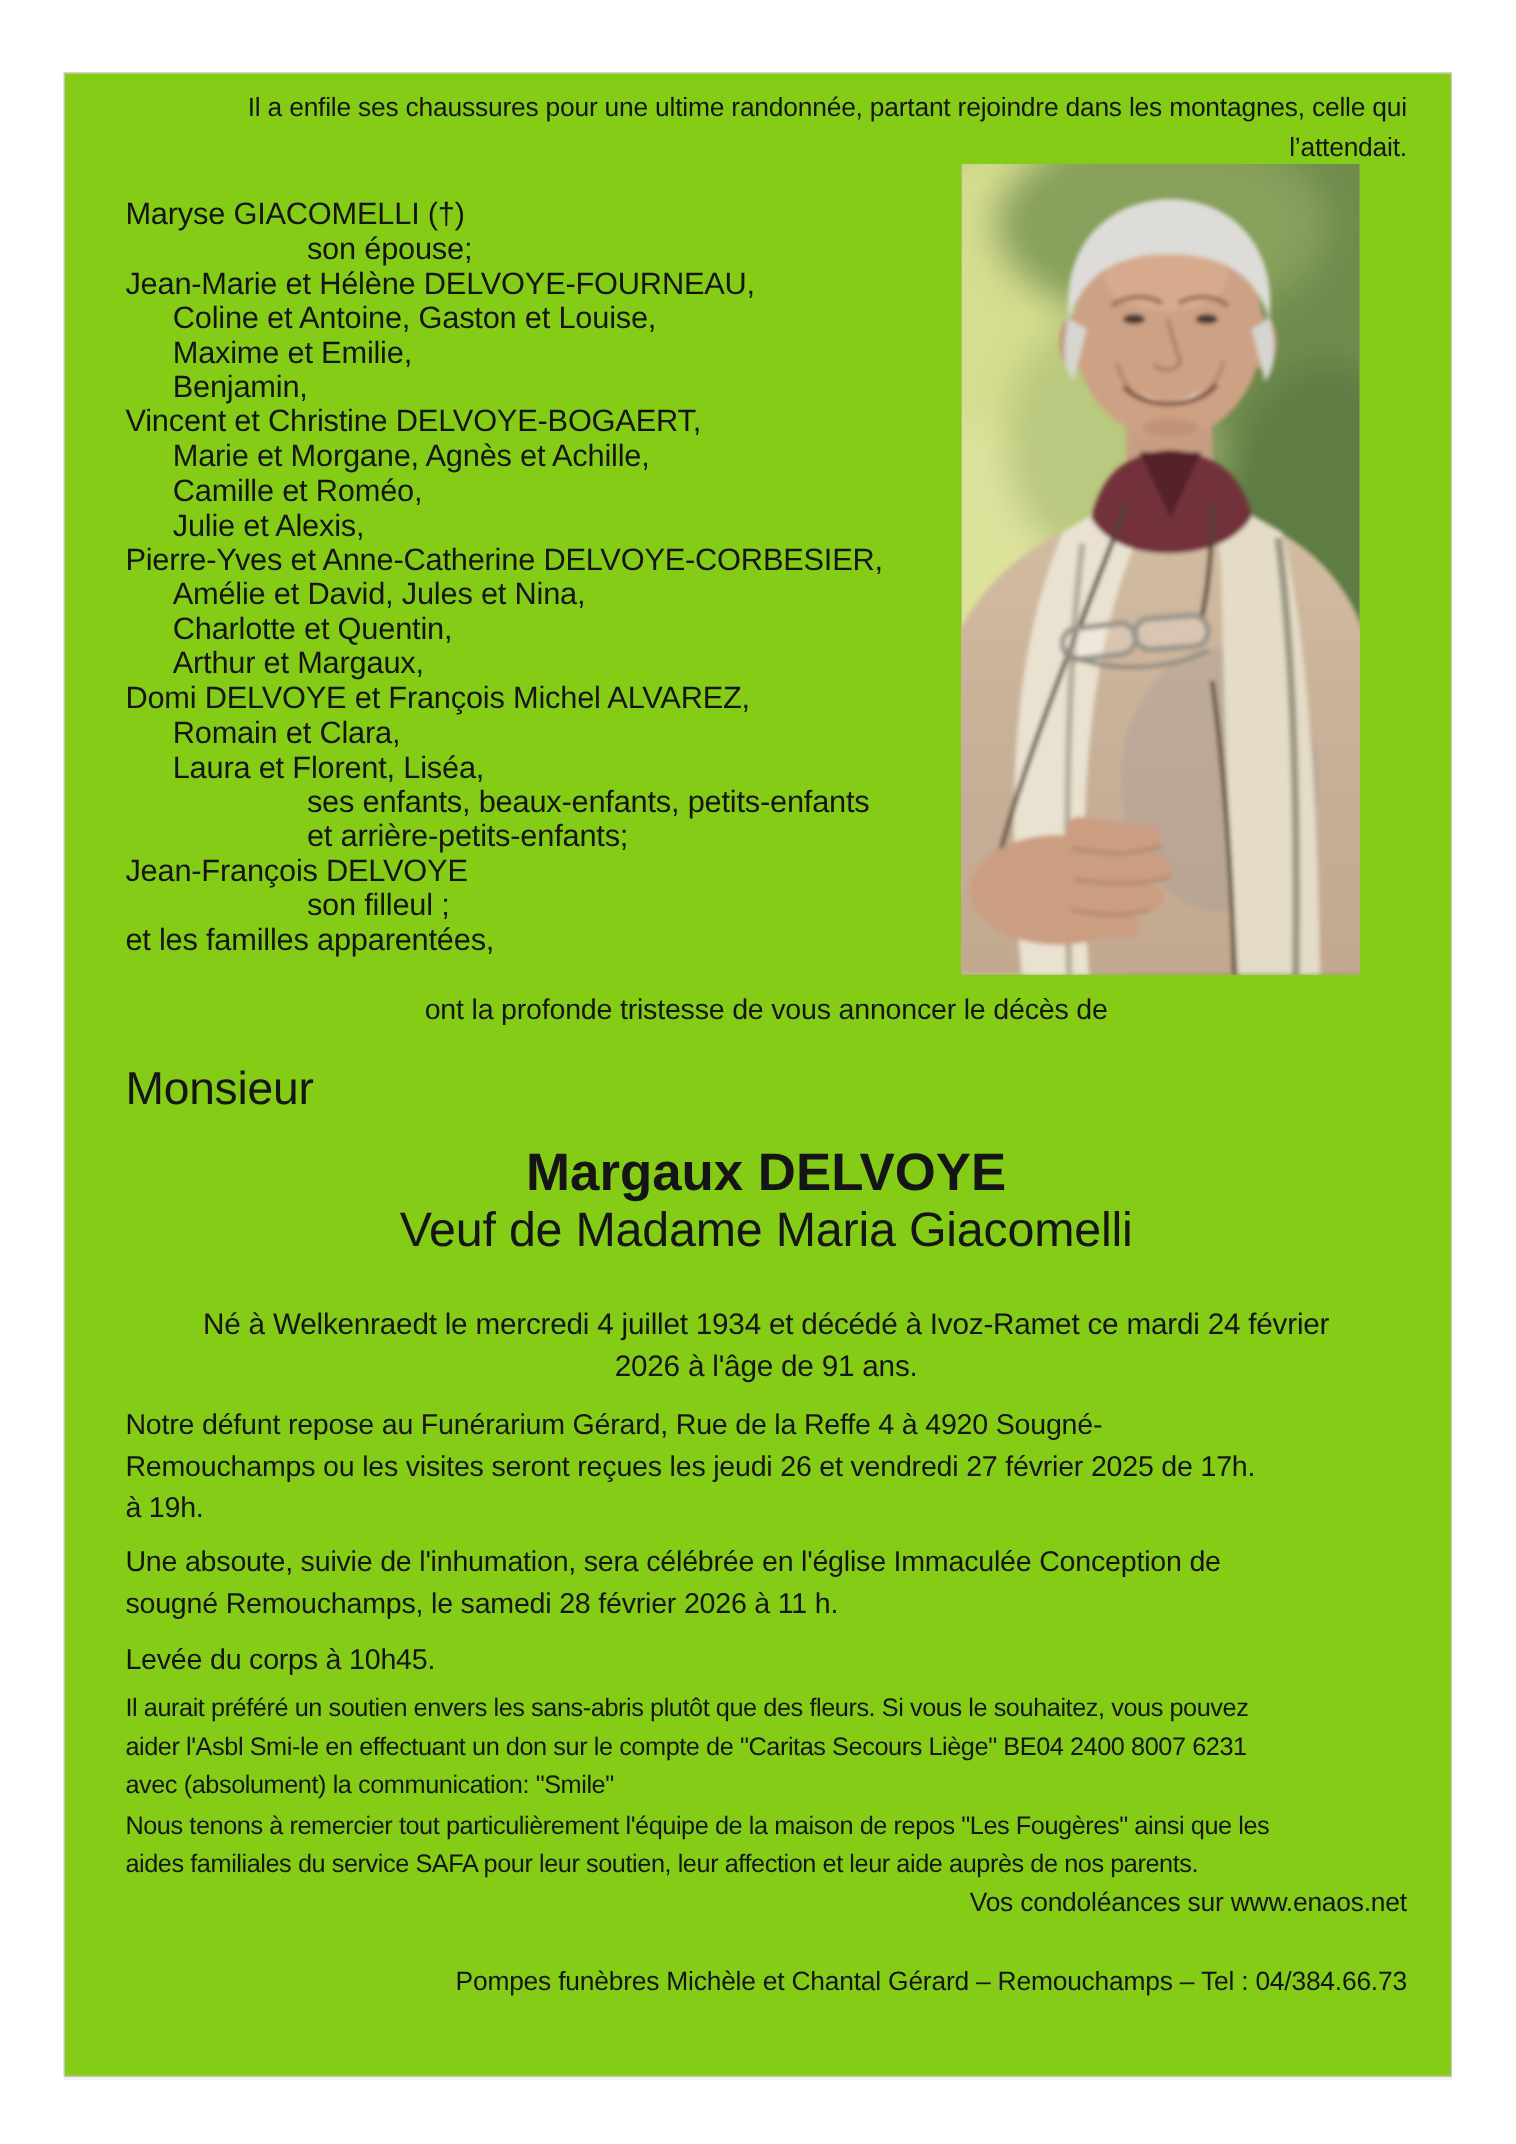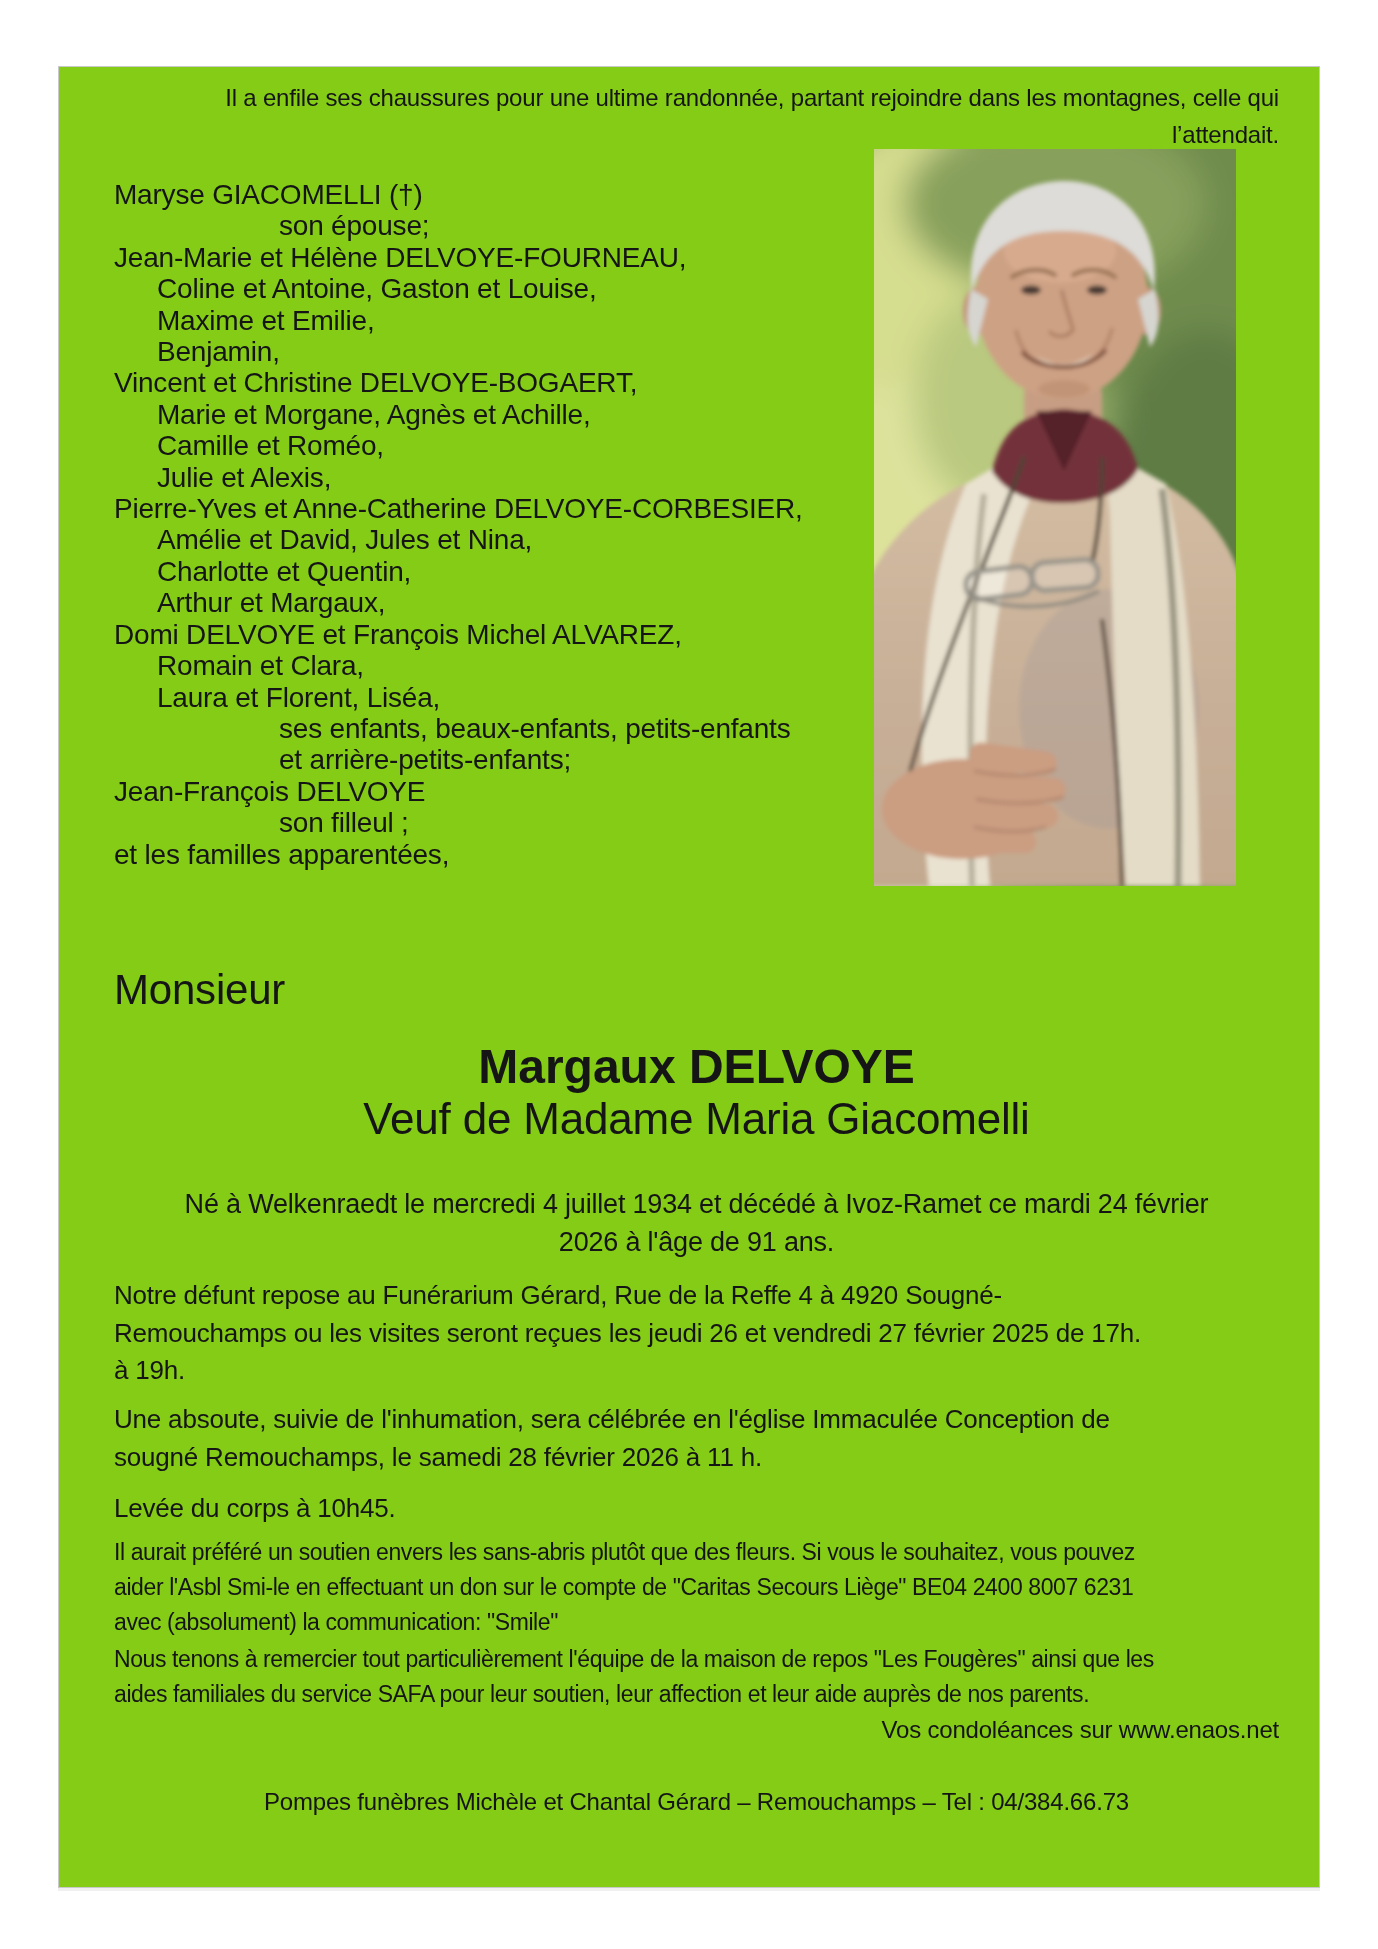--- a/index.html
+++ b/index.html
@@ -25,21 +25,21 @@
   .civility{top:898px;text-align:left;font-size:42px;line-height:50px;}
   .deceased{top:970px;text-align:center;font-size:48px;line-height:60px;font-weight:bold;letter-spacing:0;}
   .widower{top:1026px;text-align:center;font-size:44px;line-height:52px;}
   .birthdeath{top:1118px;text-align:center;font-size:27px;line-height:38px;}
   .repose{top:1210px;font-size:26px;line-height:37.5px;}
   .absoute{top:1334px;font-size:26px;line-height:37.5px;}
   .levee{top:1423px;font-size:26px;line-height:37px;}
   .donation{top:1468px;font-size:23px;line-height:35px;letter-spacing:-0.4px;}
   .thanks{top:1575px;font-size:23px;line-height:35px;letter-spacing:-0.4px;}
   .condolences{top:1649px;text-align:right;font-size:24px;}
-  .footer{top:1721px;text-align:center;font-size:24px;}
+  .footer{top:1721px;text-align:right;font-size:24px;}
   .photo{
     position:absolute;left:815px;top:82px;width:362px;height:737px;
     overflow:hidden;background:#8ea765;
   }
   .photo svg{display:block;width:100%;height:100%;}
 </style>
 </head>
 <body>
 
 <div class="card">
@@ -123,20 +123,21 @@
     </svg>
   </div>
 
   <div class="content">
 
     <div class="blk quote">Il a enfile ses chaussures pour une ultime randonnée, partant rejoindre dans les montagnes, celle qui
 l’attendait.</div>
 
     <div class="blk family"><div class="fam-line ind-0">Maryse GIACOMELLI (†)</div><div class="fam-line ind-2">son épouse;</div><div class="fam-line ind-0">Jean-Marie et Hélène DELVOYE-FOURNEAU,</div><div class="fam-line ind-1">Coline et Antoine, Gaston et Louise,</div><div class="fam-line ind-1">Maxime et Emilie,</div><div class="fam-line ind-1">Benjamin,</div><div class="fam-line ind-0">Vincent et Christine DELVOYE-BOGAERT,</div><div class="fam-line ind-1">Marie et Morgane, Agnès et Achille,</div><div class="fam-line ind-1">Camille et Roméo,</div><div class="fam-line ind-1">Julie et Alexis,</div><div class="fam-line ind-0">Pierre-Yves et Anne-Catherine DELVOYE-CORBESIER,</div><div class="fam-line ind-1">Amélie et David, Jules et Nina,</div><div class="fam-line ind-1">Charlotte et Quentin,</div><div class="fam-line ind-1">Arthur et Margaux,</div><div class="fam-line ind-0">Domi DELVOYE et François Michel ALVAREZ,</div><div class="fam-line ind-1">Romain et Clara,</div><div class="fam-line ind-1">Laura et Florent, Liséa,</div><div class="fam-line ind-2">ses enfants, beaux-enfants, petits-enfants</div><div class="fam-line ind-2">et arrière-petits-enfants;</div><div class="fam-line ind-0">Jean-François DELVOYE</div><div class="fam-line ind-2">son filleul ;</div><div class="fam-line ind-0">et les familles apparentées,</div></div>
 
+    <div class="blk announce">ont la profonde tristesse de vous annoncer le décès de</div>
 
     <div class="blk civility">Monsieur</div>
 
     <div class="blk deceased">Margaux DELVOYE</div>
 
     <div class="blk widower">Veuf de Madame Maria Giacomelli</div>
 
     <div class="blk birthdeath">Né à Welkenraedt le mercredi 4 juillet 1934 et décédé à Ivoz-Ramet ce mardi 24 février
 2026 à l'âge de 91 ans.</div>
 

